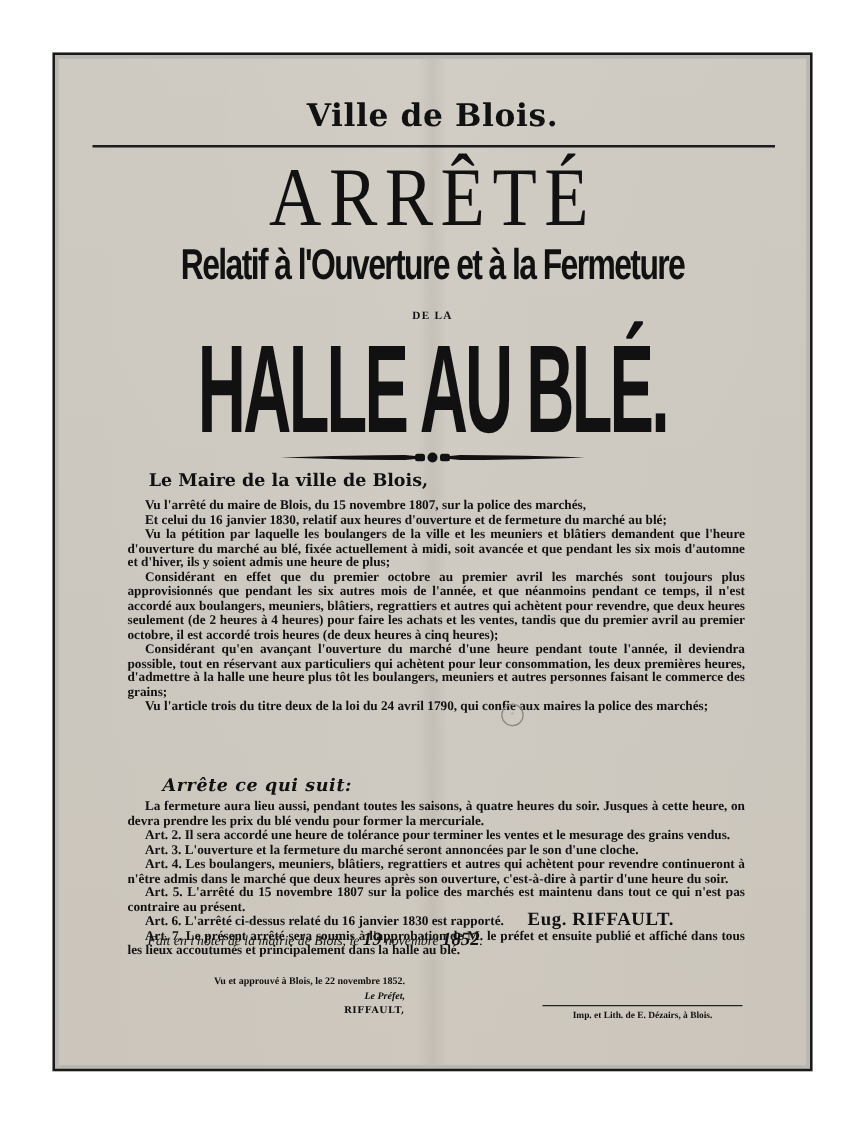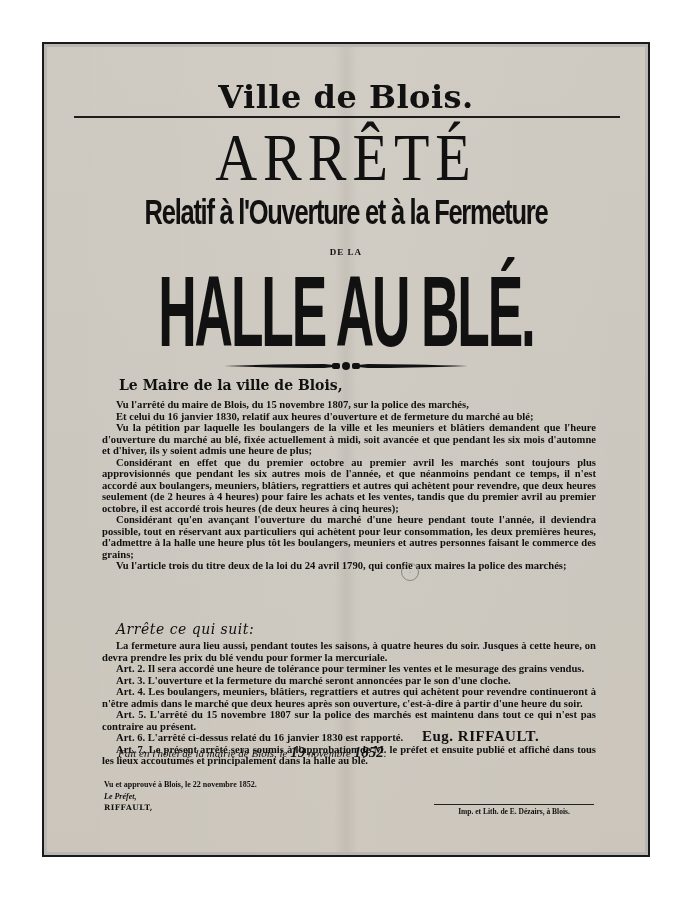--- a/index.html
+++ b/index.html
@@ -9,38 +9,38 @@
       border:2px solid #1a1a1a;
       background:#cdc8bf;
       background-image:
         linear-gradient(90deg, rgba(255,255,255,0.0) 0%, rgba(255,255,255,0.05) 48%, rgba(0,0,0,0.04) 50%, rgba(255,255,255,0.05) 52%, rgba(255,255,255,0) 100%),
         linear-gradient(180deg, #cfcac1 0%, #ccc7be 60%, #cbc5bb 100%);
       box-shadow: inset 0 0 0 3px #b9b7b3;
       overflow:hidden;
       color:#111;
     }
     .abs { position:absolute; left:0; right:0; text-align:center; }
-    .ville { top:34px; font-family:"DejaVu Serif", serif; font-weight:bold; font-size:32px; letter-spacing:0.5px; }
+    .ville { top:34px; font-family:"DejaVu Serif", serif; font-weight:bold; font-size:25px; letter-spacing:0.5px; }
     .rule { position:absolute; left:30px; right:28px; top:72px; height:2px; background:#1d1d1d; }
     .arrete { top:80px; font-family:"Liberation Serif", serif; font-size:58px; letter-spacing:6px; transform:scaleY(1.15); }
     .relatif { top:152px; font-family:"Liberation Sans", sans-serif; font-weight:bold; font-size:30px; letter-spacing:-1.5px; transform:scaleX(0.85) scaleY(1.15); }
     .dela { top:203px; font-family:Liberation Serif, serif; font-weight:bold; font-size:9px; letter-spacing:1px; }
     .halle { top:210px; font-family:"Liberation Sans", sans-serif; font-weight:bold; font-size:74px; letter-spacing:-3px; transform:scaleX(0.72) scaleY(1.35); transform-origin:center top; }
     .ornament { position:absolute; left:180px; top:317px; width:244px; height:10px; }
     .maire { position:absolute; left:75px; top:333px; font-family:"DejaVu Serif", serif; font-weight:bold; font-size:14px; }
     .body { position:absolute; left:58px; right:52px; font-family:"Liberation Serif", serif; font-weight:bold; font-size:10.6px; line-height:11.5px; text-align:justify; }
     .body p { margin:0; text-indent:14px; }
     .b1 { top:355px; }
-    .arrete-suit { position:absolute; left:72px; top:577px; font-family:"DejaVu Serif", serif; font-weight:normal; font-style:italic; font-size:14px; letter-spacing:0.5px; }
+    .arrete-suit { position:absolute; left:86px; top:577px; font-family:"DejaVu Serif", serif; font-weight:bold; font-style:italic; font-size:14px; letter-spacing:0.5px; }
     .stamp { position:absolute; left:357px; top:519px; width:16px; height:16px; border:1px solid #8a8680; border-radius:50%; font-size:5px; line-height:16px; text-align:center; color:#555; font-family:"DejaVu Sans", sans-serif; }
     .b2 { top:548px; }
     .fait { position:absolute; left:74px; top:700px; font-family:"Liberation Serif", serif; font-style:italic; font-size:11px; }
     .fait b { font-size:15px; }
     .sig { position:absolute; left:378px; top:684px; font-family:Liberation Serif, serif; font-weight:bold; font-size:15px; letter-spacing:0.5px; }
-    .approuve { position:absolute; left:60px; top:735px; width:220px; text-align:left; font-family:"Liberation Serif", serif; font-weight:bold; font-size:8px; line-height:11.5px; }
+    .approuve { position:absolute; left:60px; top:735px; width:220px; text-align:right; font-family:"Liberation Serif", serif; font-weight:bold; font-size:8px; line-height:11.5px; }
     .approuve .pref { font-style:italic; }
     .approuve .cham { font-family:"DejaVu Serif", serif; font-size:7.5px; letter-spacing:0.5px; }
     .printer-rule { position:absolute; left:390px; top:760px; width:160px; height:1px; background:#222; }
     .printer { position:absolute; left:385px; top:763px; width:170px; text-align:center; font-family:"Liberation Serif", serif; font-weight:bold; font-size:7.5px; }
   </style>
 </head>
 <body>
 
 <div class="frame">
 

